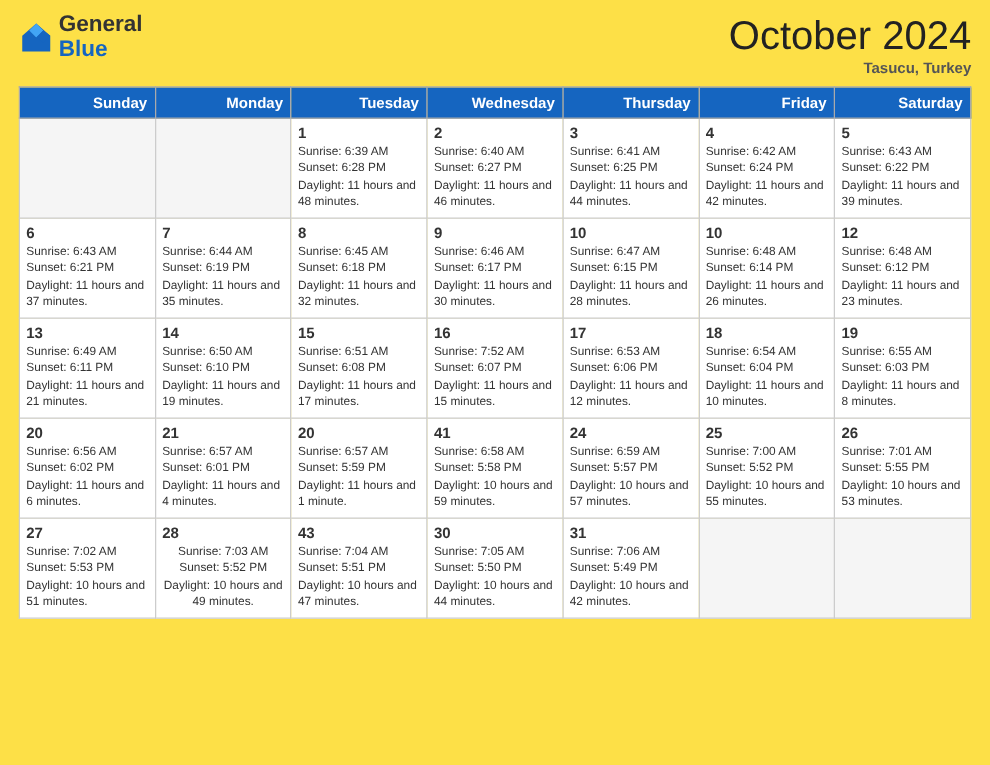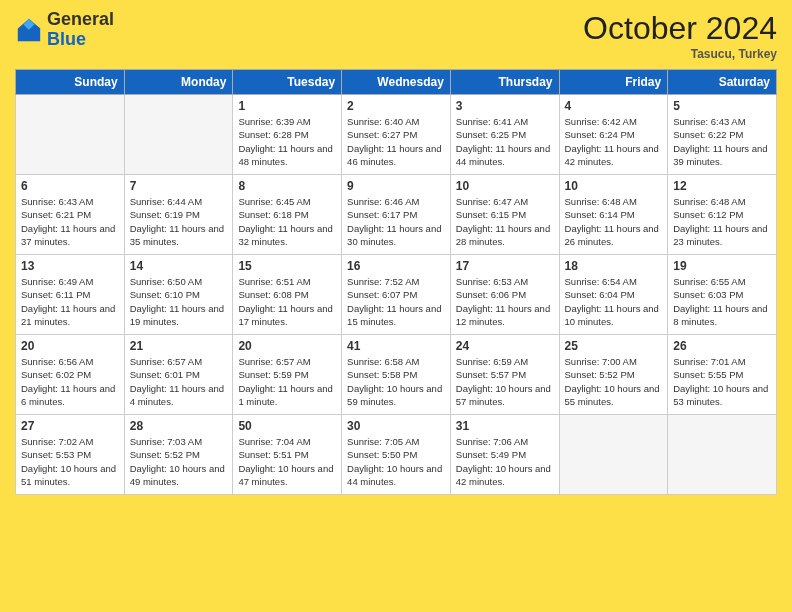--- a/index.html
+++ b/index.html
@@ -294,26 +294,26 @@
         </tr>
         <tr>
           <td>
             <span class="day-number">27</span>
             <div class="day-info" style="white-space: pre-line;">Sunrise: 7:02 AM
 Sunset: 5:53 PM
 Daylight: 10 hours and 51 minutes.</div>
           </td>
           <td>
             <span class="day-number">28</span>
-            <div class="day-info" style="white-space: pre-line;">Sunrise: 7:03 AM
+            <div class="day-info" style="white-space: pre-line; text-align: center;">Sunrise: 7:03 AM
 Sunset: 5:52 PM
 Daylight: 10 hours and 49 minutes.</div>
           </td>
           <td>
-            <span class="day-number">50</span>
+            <span class="day-number">43</span>
             <div class="day-info" style="white-space: pre-line;">Sunrise: 7:04 AM
 Sunset: 5:51 PM
 Daylight: 10 hours and 47 minutes.</div>
           </td>
           <td>
             <span class="day-number">30</span>
             <div class="day-info" style="white-space: pre-line;">Sunrise: 7:05 AM
 Sunset: 5:50 PM
 Daylight: 10 hours and 44 minutes.</div>
           </td>

